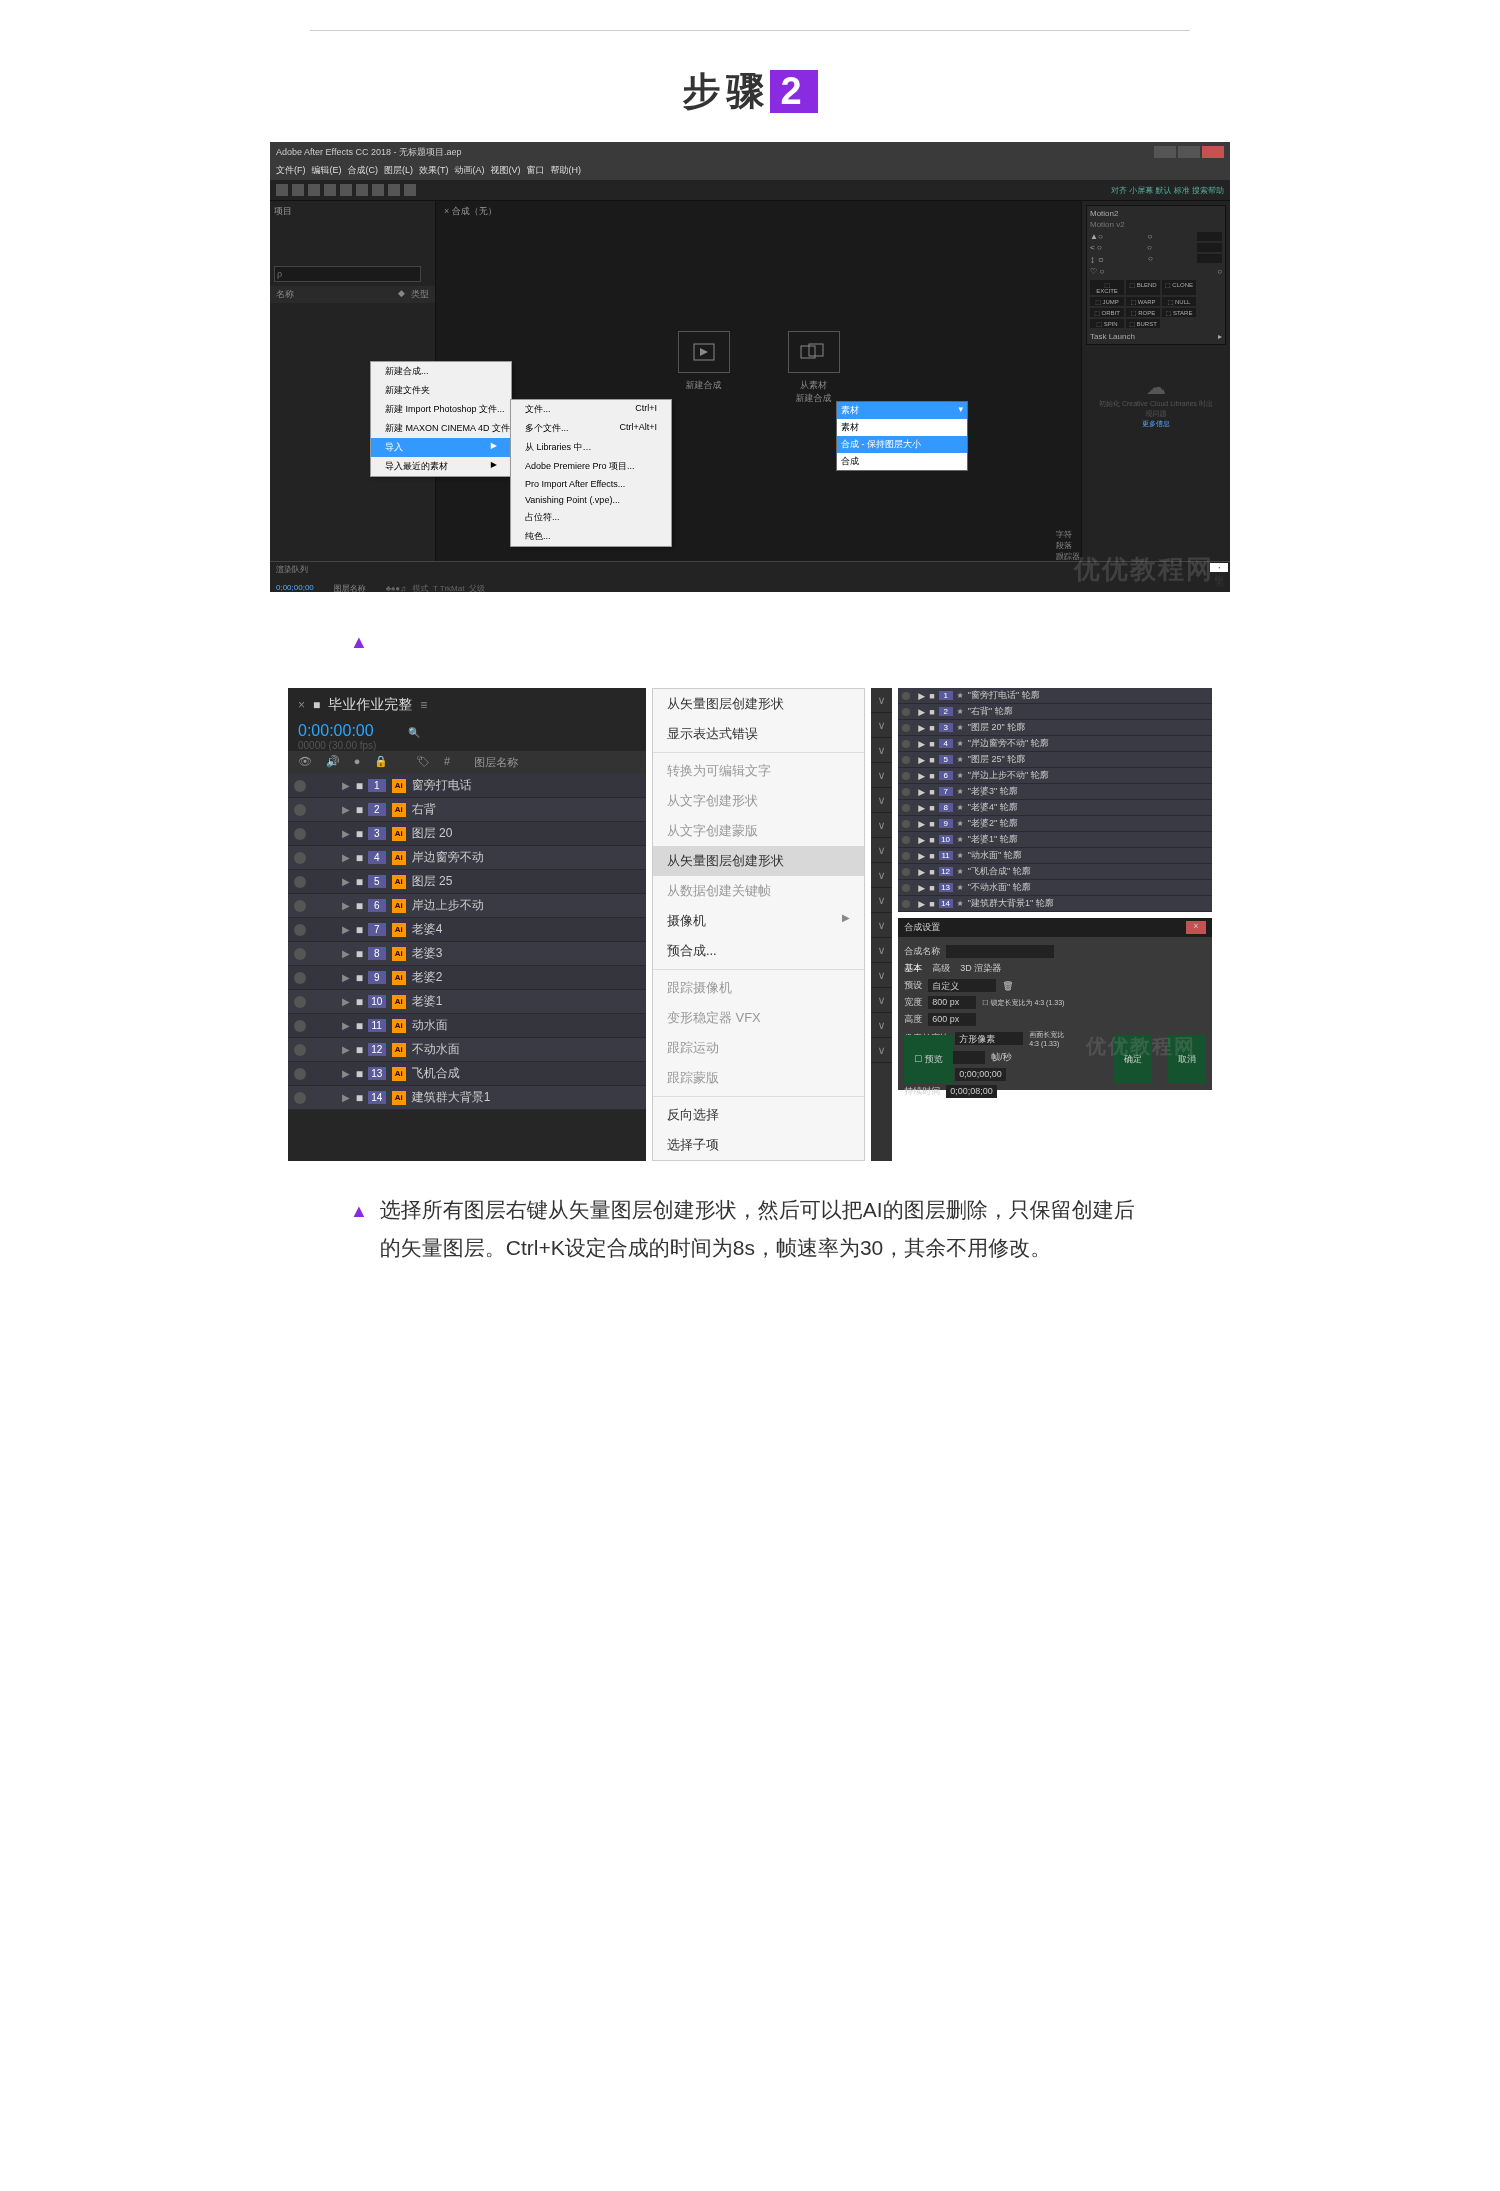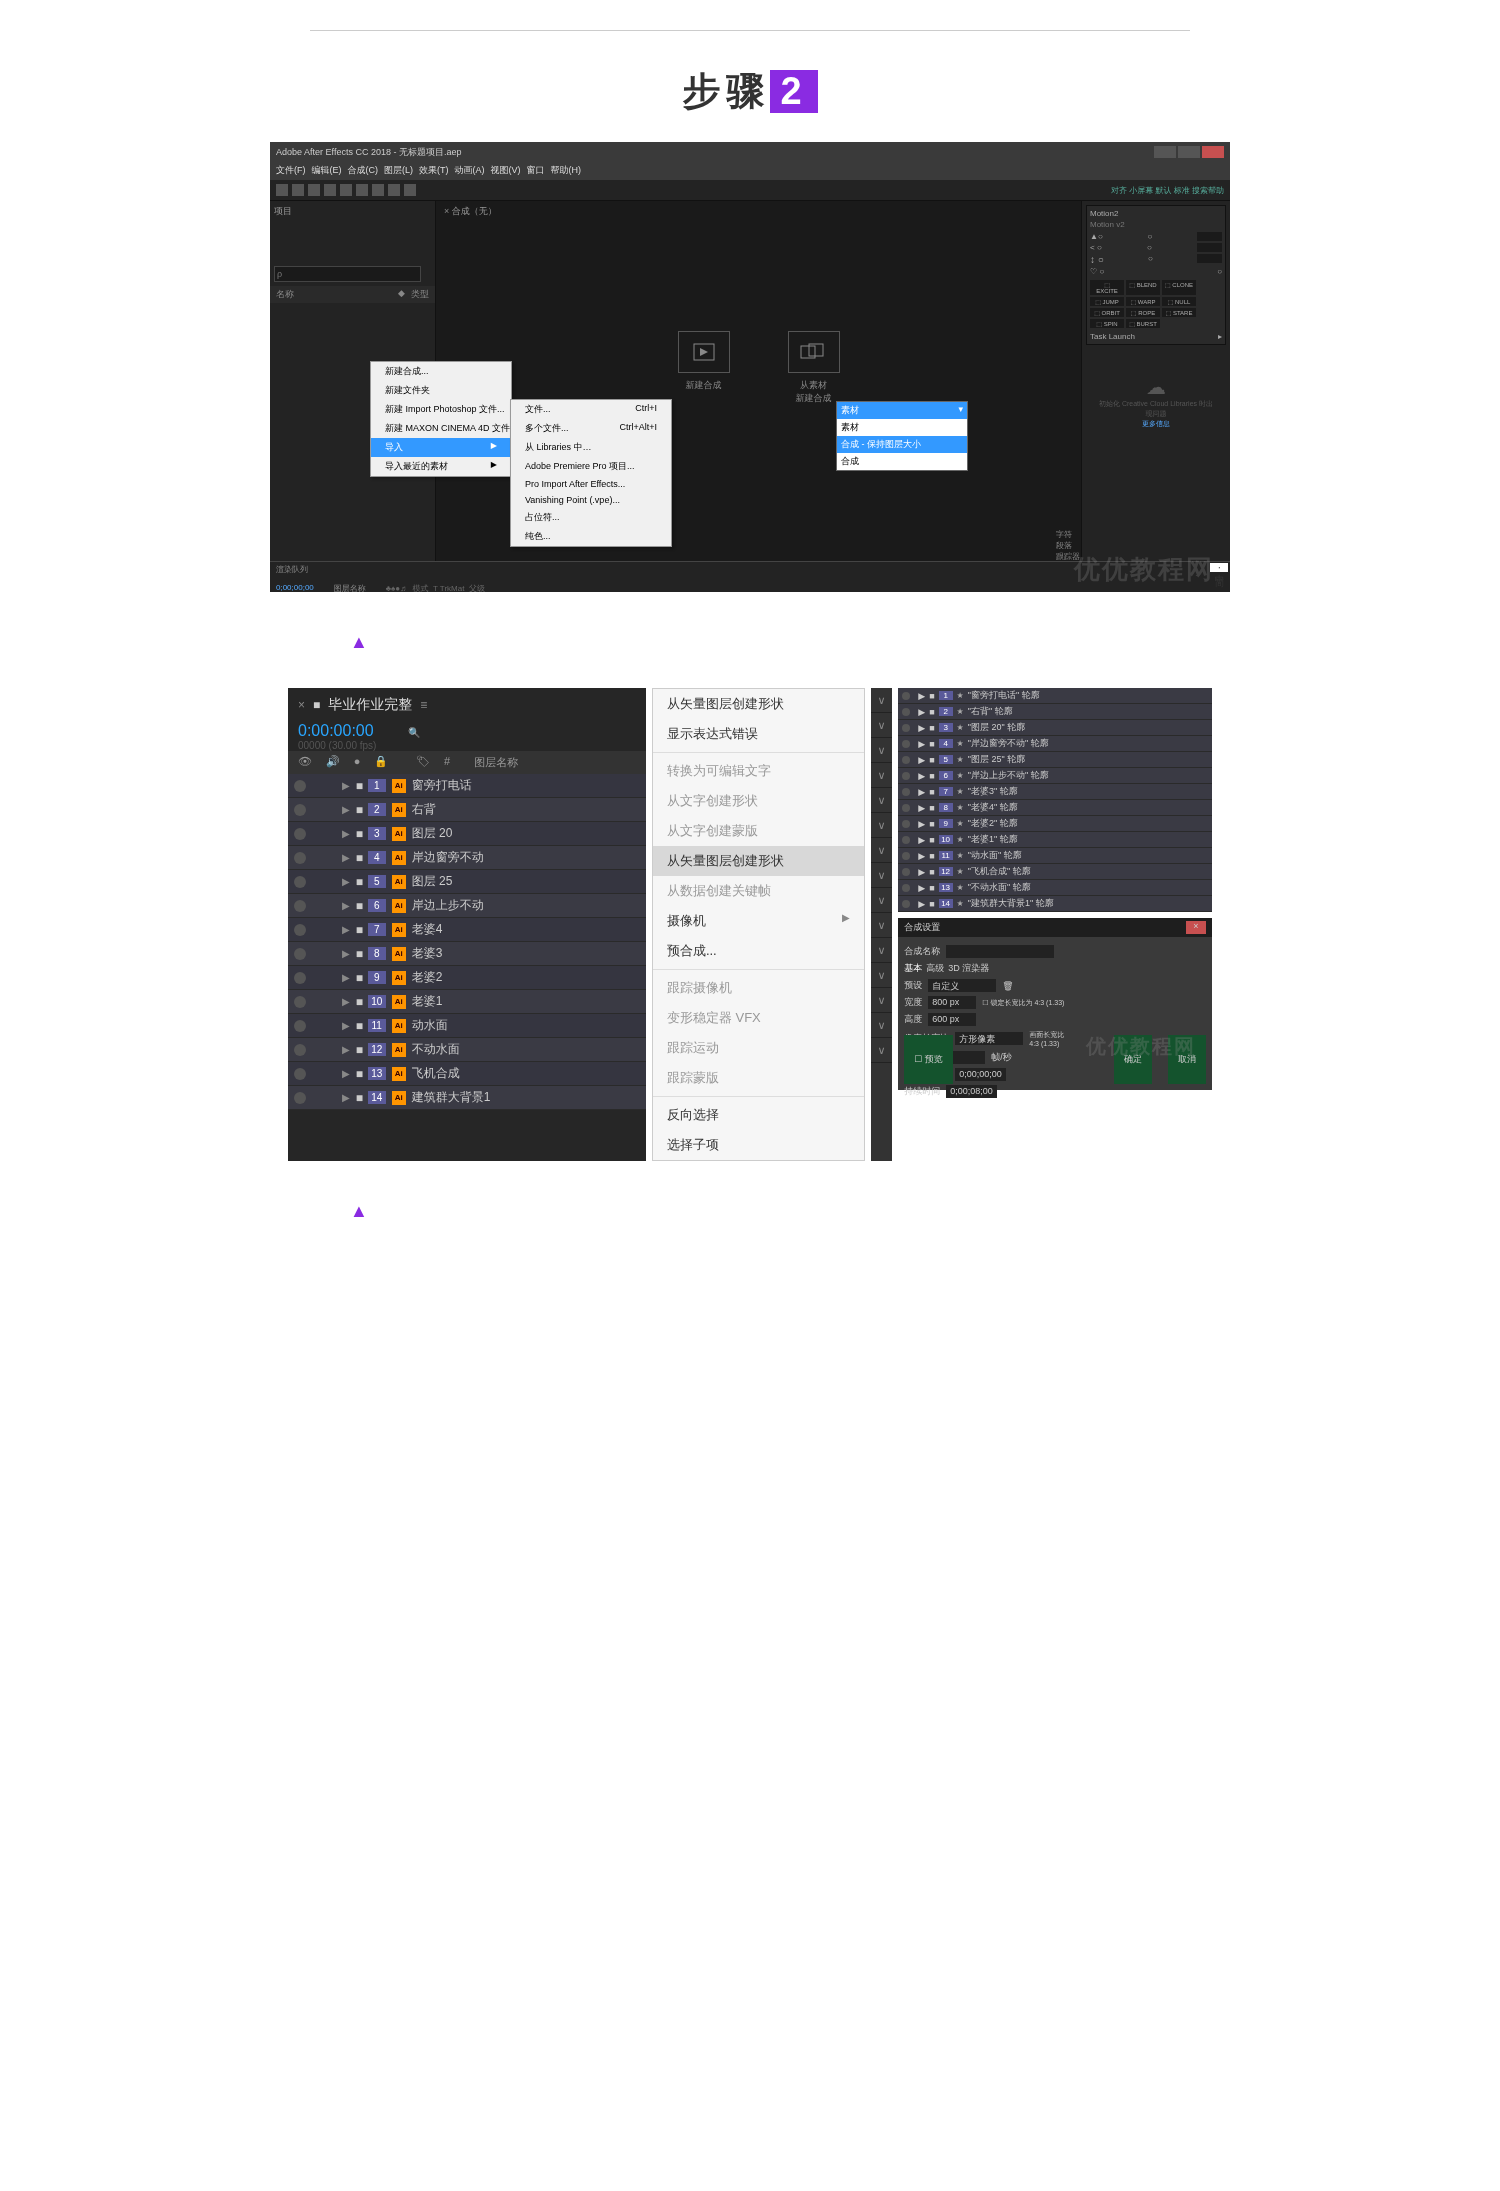--- a/index.html
+++ b/index.html
@@ -540,21 +540,21 @@
       </div>
     <div class="comp-dialog">
       <div class="comp-title">
           <span>合成设置</span>
           <span class="comp-close">×</span>
         </div>
       <div class="comp-field">
           <span>合成名称</span>
           <span class="comp-input" style="width:100px"></span>
         </div>
-      <div class="comp-field" style="gap:4px">
+      <div class="comp-field" style="gap:10px">
           <span style="color:#fff">基本</span>
           <span>高级</span>
           <span>3D 渲染器</span>
         </div>
       <div class="comp-field"><span>预设</span><span class="comp-input" style="width:60px">自定义</span>🗑</div>
       <div class="comp-field">
           <span>宽度</span>
           <span class="comp-input">800 px</span>
           <span style="font-size:7px">☐ <span>锁定长宽比为 4:3 (1.33)</span></span>
         </div>
@@ -584,13 +584,14 @@
       <div class="comp-btn" style="left:6px">☐ <span>预览</span></div>
       <div class="comp-btn" style="right:60px">确定</div>
       <div class="comp-btn" style="right:6px">取消</div>
       <div class="watermark" style="font-size:20px;bottom:30px">优优教程网</div>
     </div>
   </div>
 </div>
 
 <div class="caption">
   <span class="tri">▲</span>
+  <span>选择所有图层右键从矢量图层创建形状，然后可以把AI的图层删除，只保留创建后的矢量图层。Ctrl+K设定合成的时间为8s，帧速率为30，其余不用修改。</span>
 </div>
 
 </body></html>

